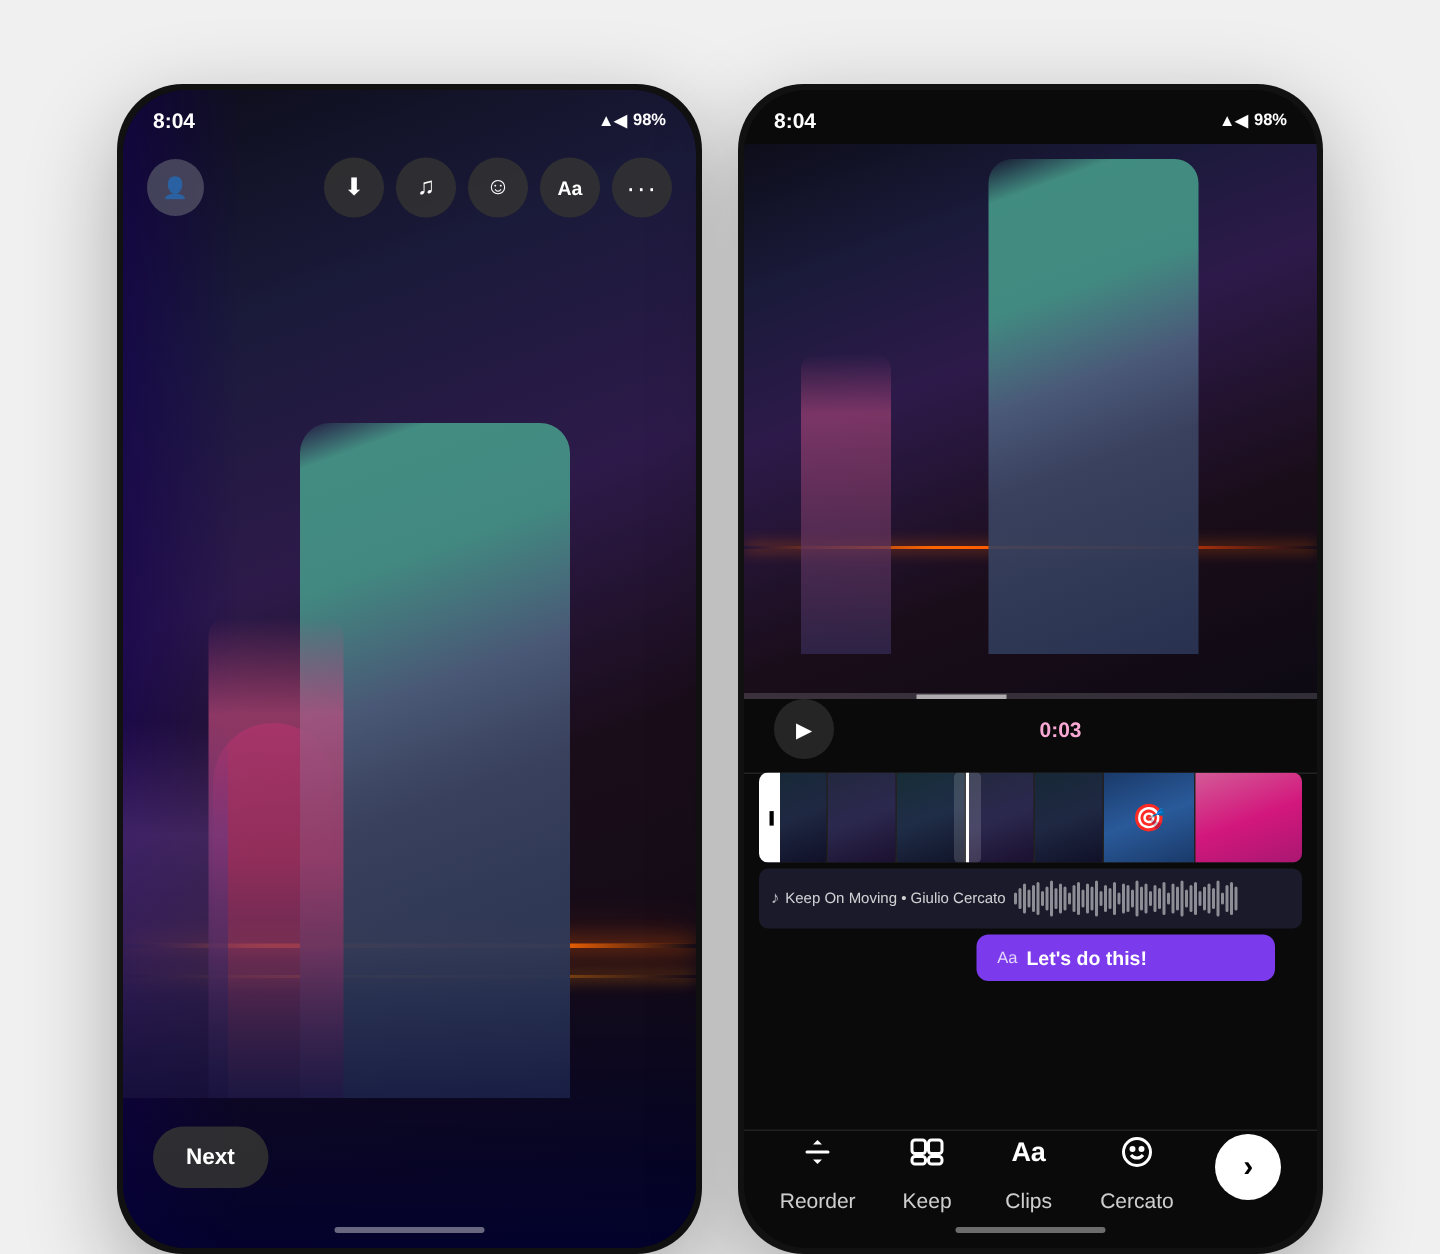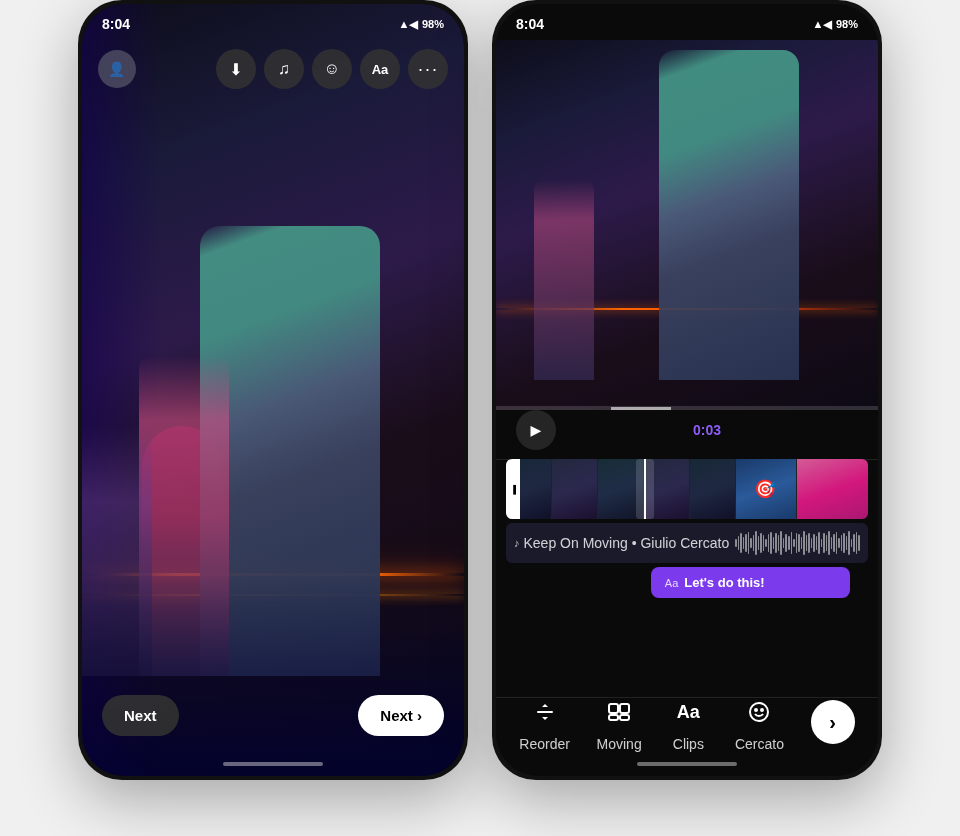--- a/index.html
+++ b/index.html
@@ -8,21 +8,21 @@
       display: flex;
       justify-content: center;
       align-items: center;
       width: 960px;
       height: 836px;
       font-family: -apple-system, BlinkMacSystemFont, 'Segoe UI', sans-serif;
     }
     .phones-container {
       display: flex;
       gap: 24px;
-      align-items: flex-start;
+      align-items: flex-end;
       justify-content: center;
       width: 100%;
       height: 100%;
     }
     .phone {
       width: 390px;
       height: 780px;
       background: #111;
       border-radius: 44px;
       border: 2px solid transparent;
@@ -243,21 +243,21 @@
       align-items: center;
       justify-content: center;
       color: white;
       font-size: 14px;
       cursor: pointer;
       flex-shrink: 0;
     }
     .time-display {
       flex: 1;
       text-align: center;
-      color: #8b5cf6;
+      color: #f9a8d4;
       font-size: 14px;
       font-weight: 600;
     }
 
     
     .timeline-area {
       position: absolute;
       top: 455px;
       left: 0;
       right: 0;
@@ -309,21 +309,21 @@
       background: #1a1a2a;
       border-radius: 6px;
       height: 40px;
       position: relative;
       overflow: hidden;
       display: flex;
       align-items: center;
       padding: 0 8px;
     }
     .audio-icon { color: rgba(255,255,255,0.7); font-size: 11px; margin-right: 4px; }
-    .audio-label { color: rgba(255,255,255,0.8); font-size: 14px; flex-shrink: 0; }
+    .audio-label { color: rgba(255,255,255,0.8); font-size: 10px; flex-shrink: 0; }
     .audio-waveform {
       flex: 1;
       height: 30px;
       margin-left: 6px;
       display: flex;
       align-items: center;
       gap: 1px;
       overflow: hidden;
     }
     .wave-bar {
@@ -470,23 +470,20 @@
         <div class="toolbar-btn">
           <span style="font-size:13px;font-weight:700;">Aa</span>
         </div>
         <div class="toolbar-btn">
           <span style="font-size:18px;letter-spacing:1px;">···</span>
         </div>
       </div>
 
       <div class="bottom-bar-phone1">
         <button class="btn-edit">Next</button>
-        <button class="btn-next">
-          <span>Next ›</span>
-        </button>
       </div>
 
       <div class="home-indicator"></div>
     </div>
   </div>
 
   <div class="phone">
     <div class="phone-inner phone2-inner">
 
       <div class="video-preview">
@@ -626,21 +623,21 @@
         </div>
         <div class="toolbar-item">
           <div class="toolbar-icon">
             <svg width="24" height="24" viewBox="0 0 24 24" fill="none" stroke="white" stroke-width="2">
               <rect x="2" y="4" width="9" height="9" rx="2"></rect>
               <rect x="13" y="4" width="9" height="9" rx="2"></rect>
               <rect x="2" y="15" width="9" height="5" rx="2"></rect>
               <rect x="13" y="15" width="9" height="5" rx="2"></rect>
             </svg>
           </div>
-          <span class="toolbar-label">Moving</span>
+          <span class="toolbar-label">Keep</span>
         </div>
         <div class="toolbar-item">
           <div class="toolbar-icon" style="font-size:18px;font-weight:700;color:white;">Aa</div>
           <span class="toolbar-label">Clips</span>
         </div>
         <div class="toolbar-item">
           <div class="toolbar-icon">
             <svg width="24" height="24" viewBox="0 0 24 24" fill="none" stroke="white" stroke-width="2">
               <circle cx="12" cy="12" r="9"></circle>
               <path d="M8 14s1.5 2 4 2 4-2 4-2"></path>

